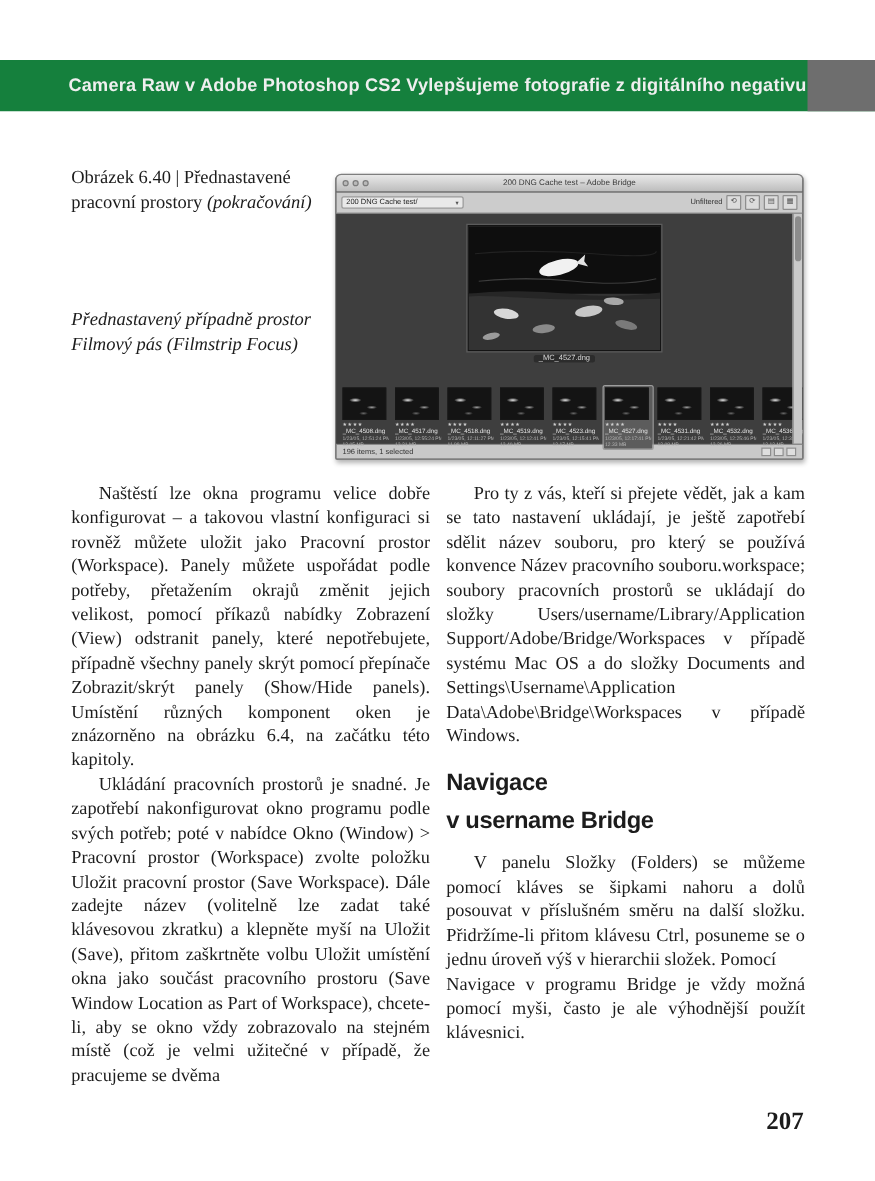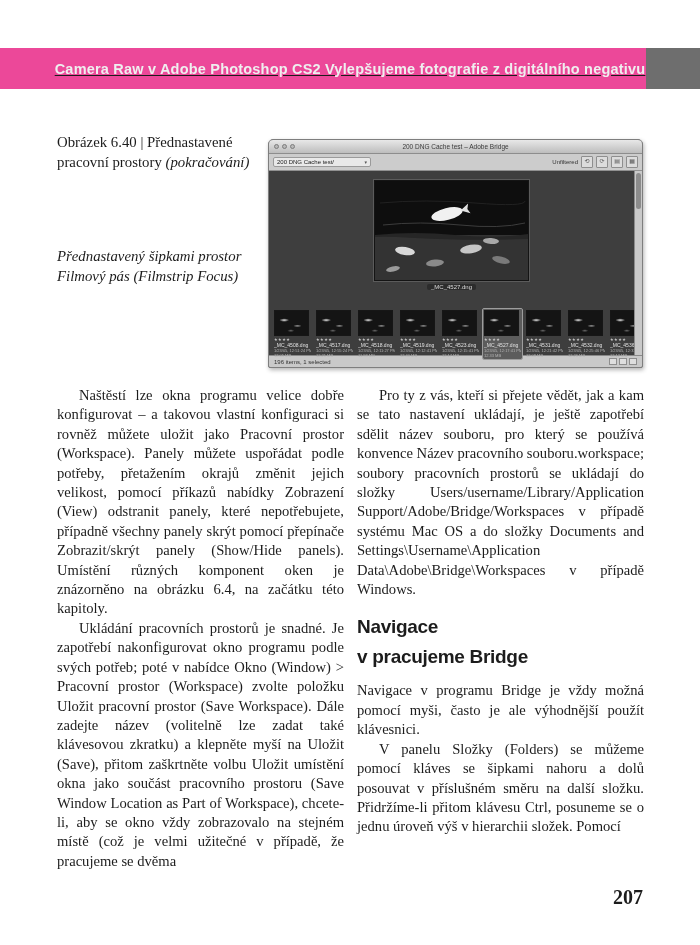--- a/index.html
+++ b/index.html
@@ -1,21 +1,21 @@
 <!DOCTYPE html>
 <html><head>
 <meta charset="utf-8">
 <style>
   html,body{margin:0;padding:0;background:#e9e9e9;}
   .page{position:relative;width:700px;height:945px;background:#ffffff;margin:0 auto;
         font-family:"Liberation Serif",serif;color:#1c1c1c;overflow:hidden;}
 
   
-  .header-bar{position:absolute;left:0;top:48px;width:700px;height:41px;background:#ec4899;
-              display:flex;align-items:center;justify-content:center;text-decoration:underline;}
+  .header-bar{position:absolute;left:0;top:48px;width:700px;height:41px;background:#15803d;
+              display:flex;align-items:center;justify-content:center;}
   .header-title{font-family:"Liberation Sans",sans-serif;font-size:14.5px;font-weight:bold;
                 color:#efefef;letter-spacing:.2px;white-space:nowrap;}
   .header-block{position:absolute;right:0;top:48px;width:54px;height:41px;background:#6e6e6e;}
 
   
   .fig-caption{position:absolute;left:57px;top:133px;width:214px;font-size:14.8px;line-height:19.5px;}
   .fig-caption b{font-weight:normal;}
   .fig-caption .cont{font-style:italic;}
   .fig-subcaption{position:absolute;left:57px;top:247px;width:222px;font-size:14.8px;
                   line-height:19.5px;font-style:italic;}
@@ -82,21 +82,21 @@
     <span class="header-title">Camera Raw v Adobe Photoshop CS2  Vylepšujeme fotografie z digitálního negativu</span>
   </div>
   <div class="header-block"></div>
 
   <div class="fig-caption">
     <b>Obrázek 6.40</b>
     <span>|</span>
     <span>Přednastavené pracovní prostory</span>
     <span class="cont">(pokračování)</span>
   </div>
-  <div class="fig-subcaption">Přednastavený šipkami prostor Filmový pás (Filmstrip Focus)</div>
+  <div class="fig-subcaption">Přednastavený případně prostor Filmový pás (Filmstrip Focus)</div>
 
   <div class="bridge">
     <div class="titlebar">
       <span class="dot"></span>
       <span class="dot"></span>
       <span class="dot"></span>
       <span class="tb-title">200 DNG Cache test – Adobe Bridge</span>
     </div>
     <div class="toolbar">
       <span class="path-box">
@@ -212,19 +212,19 @@
   </div>
 
   <div class="col col-left">
     <p class="para">Naštěstí lze okna programu velice dobře konfigurovat – a takovou vlastní konfiguraci si rovněž můžete uložit jako Pracovní prostor (Workspace). Panely můžete uspořádat podle potřeby, přetažením okrajů změnit jejich velikost, pomocí příkazů nabídky Zobrazení (View) odstranit panely, které nepotřebujete, případně všechny panely skrýt pomocí přepínače Zobrazit/skrýt panely (Show/Hide panels). Umístění různých komponent oken je znázorněno na obrázku 6.4, na začátku této kapitoly.</p>
     <p class="para">Ukládání pracovních prostorů je snadné. Je zapotřebí nakonfigurovat okno programu podle svých potřeb; poté v nabídce Okno (Window) &gt; Pracovní prostor (Workspace) zvolte položku Uložit pracovní prostor (Save Workspace). Dále zadejte název (volitelně lze zadat také klávesovou zkratku) a klepněte myší na Uložit (Save), přitom zaškrtněte volbu Uložit umístění okna jako součást pracovního prostoru (Save Window Location as Part of Workspace), chcete-li, aby se okno vždy zobrazovalo na stejném místě (což je velmi užitečné v případě, že pracujeme se dvěma</p>
   </div>
 
   <div class="col col-right">
     <p class="para">Pro ty z vás, kteří si přejete vědět, jak a kam se tato nastavení ukládají, je ještě zapotřebí sdělit název souboru, pro který se používá konvence Název pracovního souboru.workspace; soubory pracovních prostorů se ukládají do složky Users/username/Library/Application Support/Adobe/Bridge/Workspaces v případě systému Mac OS a do složky Documents and Settings\Username\Application Data\Adobe\Bridge\Workspaces v případě Windows.</p>
     <h2 class="section-heading"><span>Navigace</span><br>
-      <span>v pracujeme Bridge</span></h2>
+      <span>v username Bridge</span></h2>
+    <p class="para">V panelu Složky (Folders) se můžeme pomocí kláves se šipkami nahoru a dolů posouvat v příslušném směru na další složku. Přidržíme-li přitom klávesu Ctrl, posuneme se o jednu úroveň výš v hierarchii složek. Pomocí</p>
     <p class="para noindent">Navigace v programu Bridge je vždy možná pomocí myši, často je ale výhodnější použít klávesnici.</p>
-    <p class="para">V panelu Složky (Folders) se můžeme pomocí kláves se šipkami nahoru a dolů posouvat v příslušném směru na další složku. Přidržíme-li přitom klávesu Ctrl, posuneme se o jednu úroveň výš v hierarchii složek. Pomocí</p>
   </div>
 
   <div class="pagenum">207</div>
 </div>
 
 </body></html>

